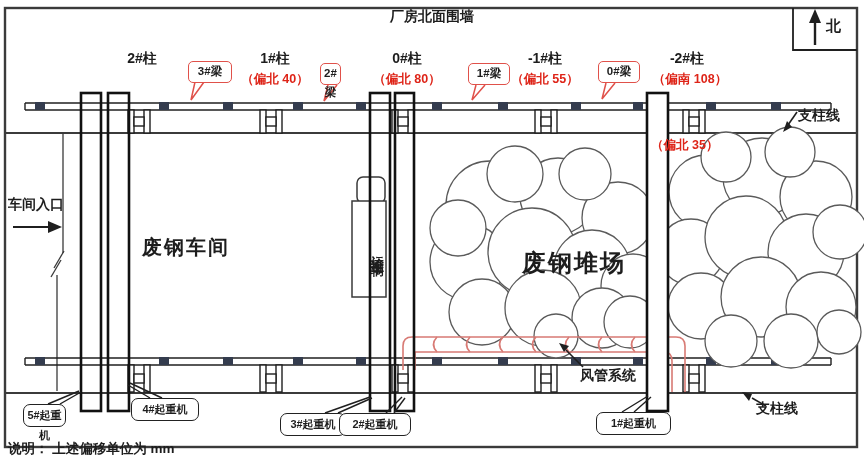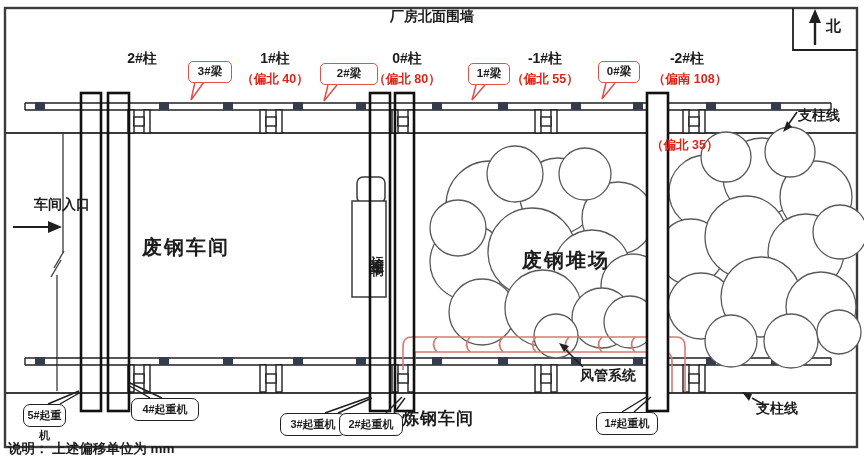--- a/index.html
+++ b/index.html
@@ -17,23 +17,23 @@
   .beam-bubble{
     position:absolute;box-sizing:border-box;background:#fff;
     border:1.6px solid var(--bubble-red,#e0514a);border-radius:5px;
     font-size:11.5px;font-weight:bold;text-align:center;line-height:19px;height:22px;z-index:5;
   }
   .crane-bubble{
     position:absolute;box-sizing:border-box;background:#fff;
     border:1.5px solid #222;border-radius:7px;
     font-size:11px;font-weight:bold;text-align:center;line-height:20px;height:23px;z-index:5;
   }
-  .entrance-lbl{left:8px;top:196px;font-size:14px;font-weight:bold;padding-left:26px;}
+  .entrance-lbl{left:8px;top:196px;font-size:14px;font-weight:bold;}
   .workshop-lbl{left:142px;top:234px;font-size:20px;font-weight:bold;letter-spacing:2px;}
-  .yard-lbl{left:522px;top:247px;font-size:20px;font-weight:bold;letter-spacing:2px;z-index:4;}
+  .yard-lbl{left:522px;top:247px;font-size:24px;font-weight:bold;letter-spacing:2px;z-index:4;}
   .steel-lbl{left:402px;top:407px;font-size:17px;font-weight:bold;letter-spacing:1px;}
   .duct-lbl{left:580px;top:367px;font-size:14px;font-weight:bold;z-index:4;}
   .support-top{left:798px;top:107px;font-size:14px;font-weight:bold;}
   .support-bottom{left:756px;top:400px;font-size:14px;font-weight:bold;}
   .extra-off{left:651px;top:137px;font-size:12.5px;font-weight:bold;z-index:4;}
   .vehicle-lbl{
     left:352px;top:206px;width:34px;height:88px;z-index:4;
     writing-mode:vertical-rl;text-align:center;letter-spacing:3px;
     font-size:13px;font-weight:bold;
   }
@@ -243,33 +243,32 @@
   <div class="lbl col-lbl" style="left:510px">-1#柱</div>
   <div class="lbl col-lbl" style="left:652px">-2#柱</div>
 
   <div class="lbl off-lbl red" style="left:227px">（偏北 40）</div>
   <div class="lbl off-lbl red" style="left:359px">（偏北 80）</div>
   <div class="lbl off-lbl red" style="left:497px">（偏北 55）</div>
   <div class="lbl off-lbl red" style="left:642px">（偏南 108）</div>
   <div class="lbl extra-off red">（偏北 35）</div>
 
   <div class="beam-bubble" style="left:188px;top:61px;width:44px">3#梁</div>
-  <div class="beam-bubble" style="left:320px;top:63px;width:58px">2#梁</div>
+  <div class="beam-bubble" style="left:320px;top:63px;width:21px">2#梁</div>
   <div class="beam-bubble" style="left:468px;top:63px;width:42px">1#梁</div>
   <div class="beam-bubble" style="left:598px;top:61px;width:42px">0#梁</div>
 
   <div class="lbl entrance-lbl">车间入口</div>
   <div class="lbl workshop-lbl">废钢车间</div>
   <div class="lbl vehicle-lbl">运输车辆</div>
   <div class="lbl yard-lbl">废钢堆场</div>
-  <div class="lbl steel-lbl">炼钢车间</div>
   <div class="lbl duct-lbl">风管系统</div>
   <div class="lbl support-top">支柱线</div>
   <div class="lbl support-bottom">支柱线</div>
 
   <div class="crane-bubble" style="left:23px;top:404px;width:43px">5#起重机</div>
   <div class="crane-bubble" style="left:131px;top:398px;width:68px">4#起重机</div>
   <div class="crane-bubble" style="left:280px;top:413px;width:66px">3#起重机</div>
-  <div class="crane-bubble" style="left:339px;top:413px;width:64px">2#起重机</div>
-  <div class="crane-bubble" style="left:596px;top:412px;width:62px">1#起重机</div>
+  <div class="crane-bubble" style="left:339px;top:413px;width:72px">2#起重机</div>
+  <div class="crane-bubble" style="left:596px;top:412px;width:75px">1#起重机</div>
 
   <div class="lbl note">说明： 上述偏移单位为 mm</div>
 </div>
 
 </body></html>

